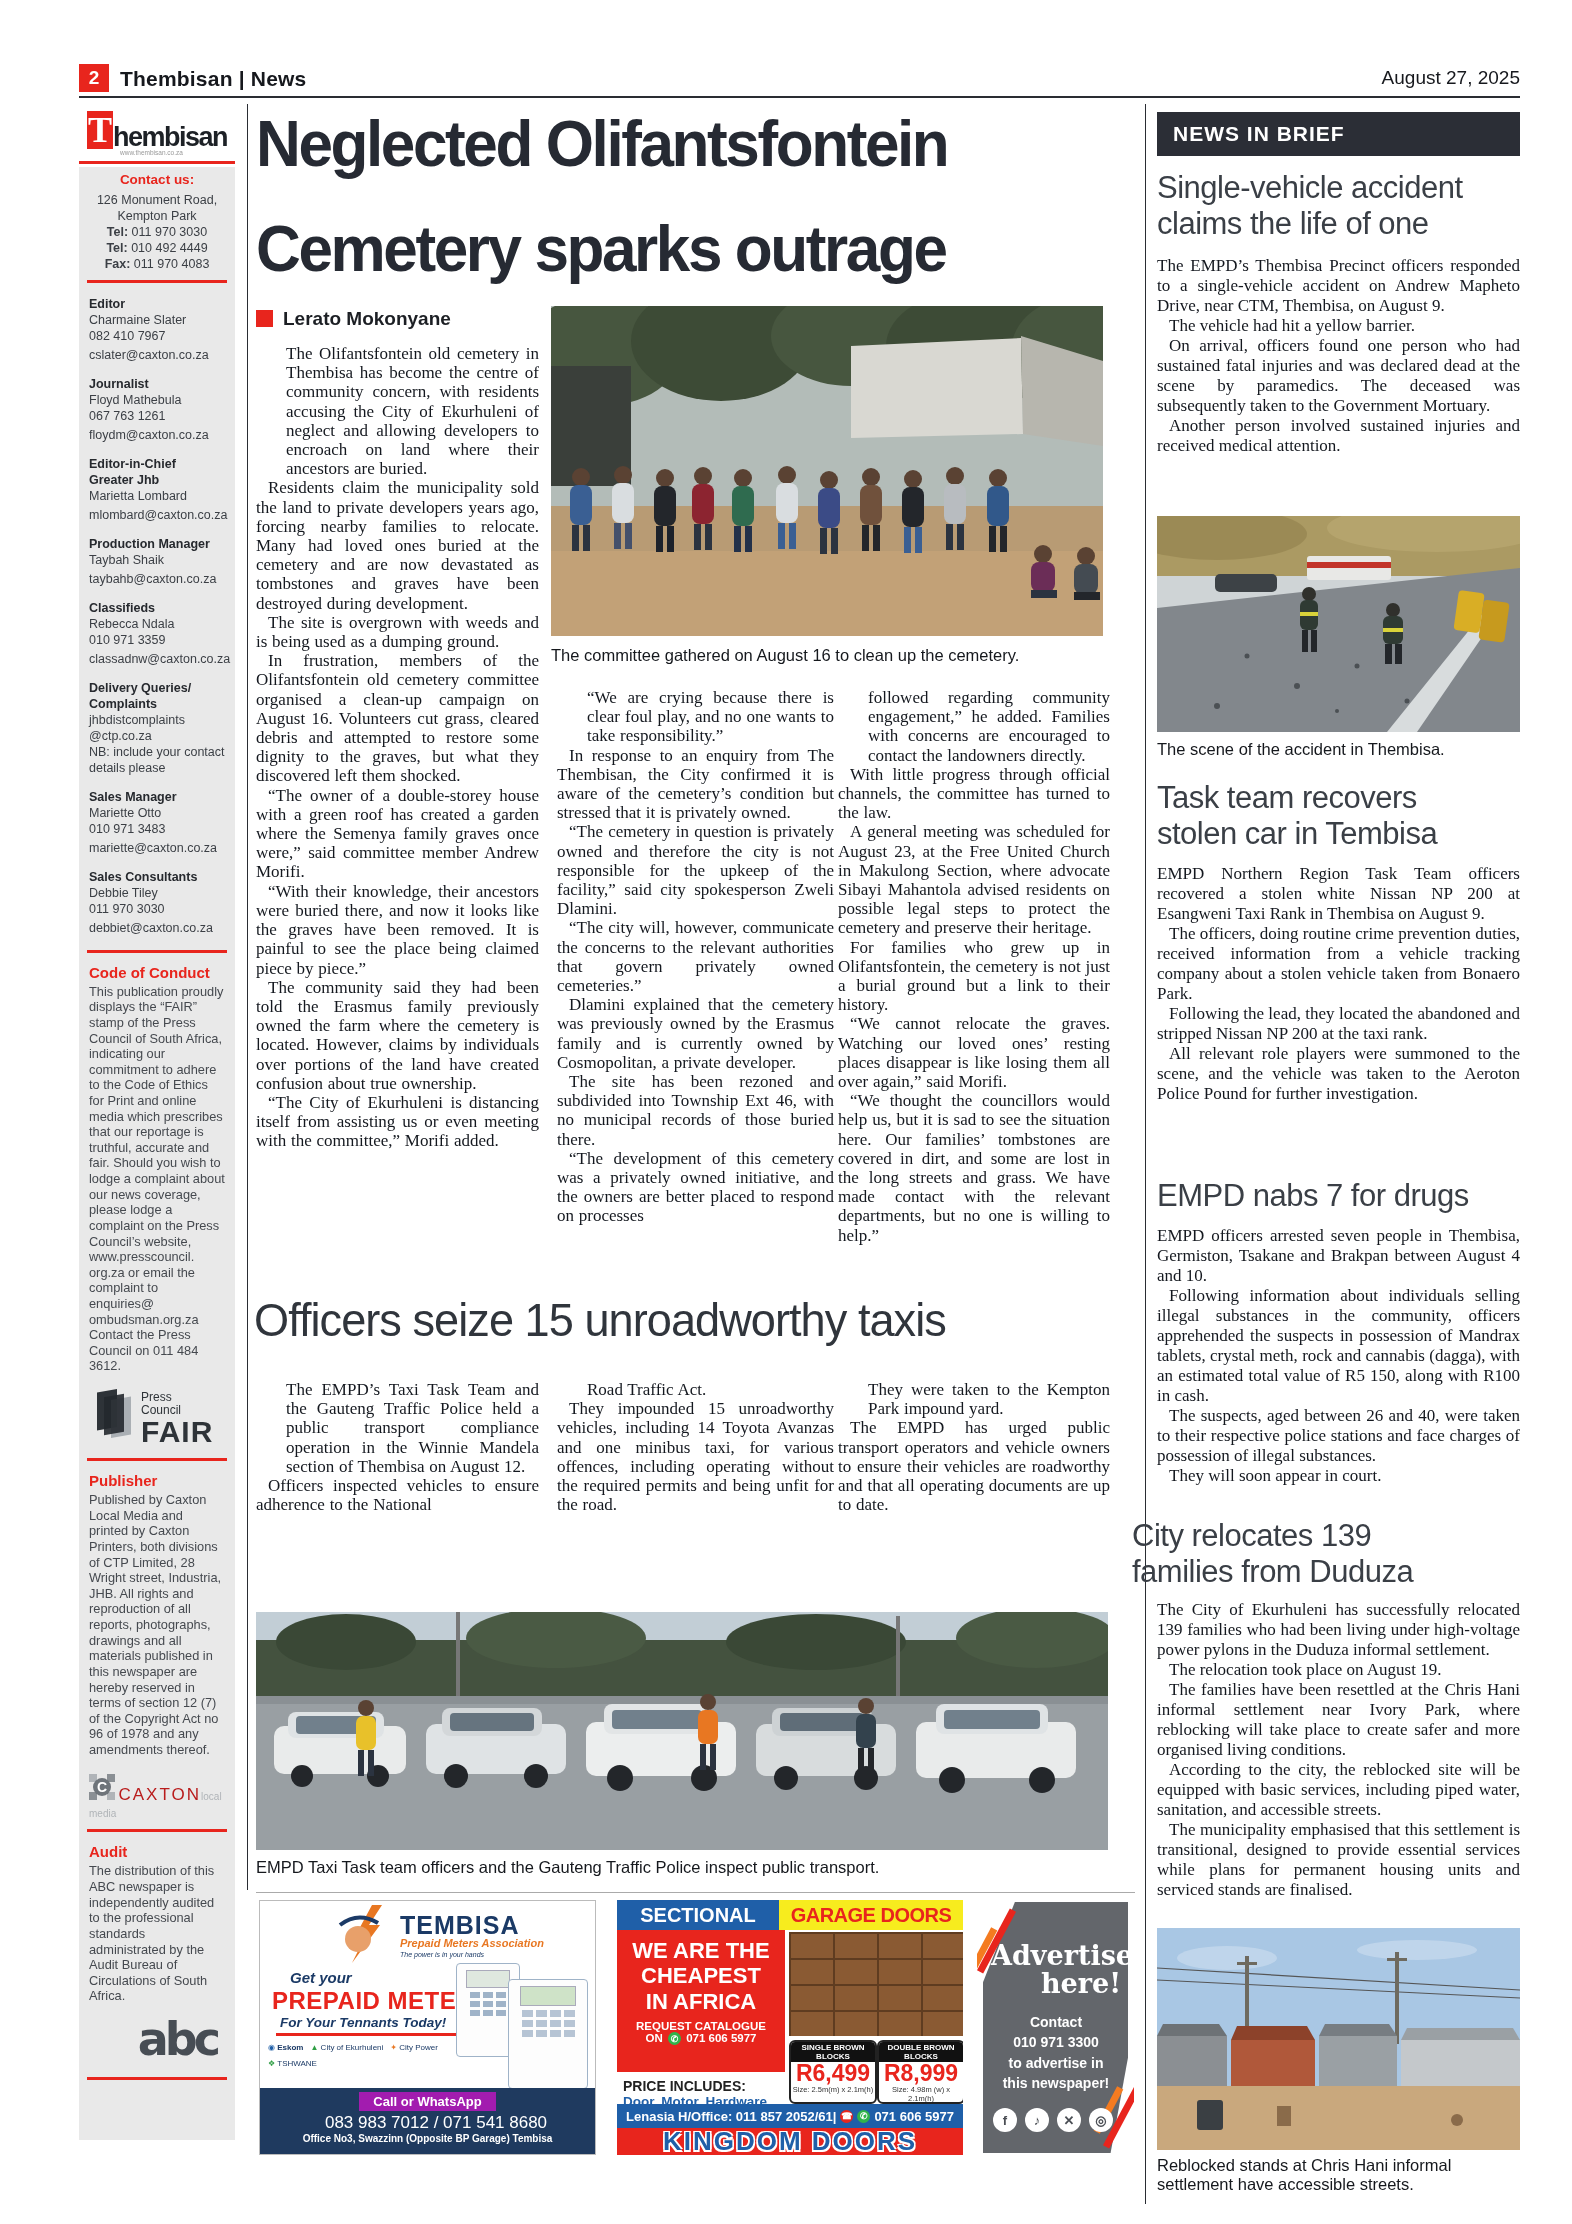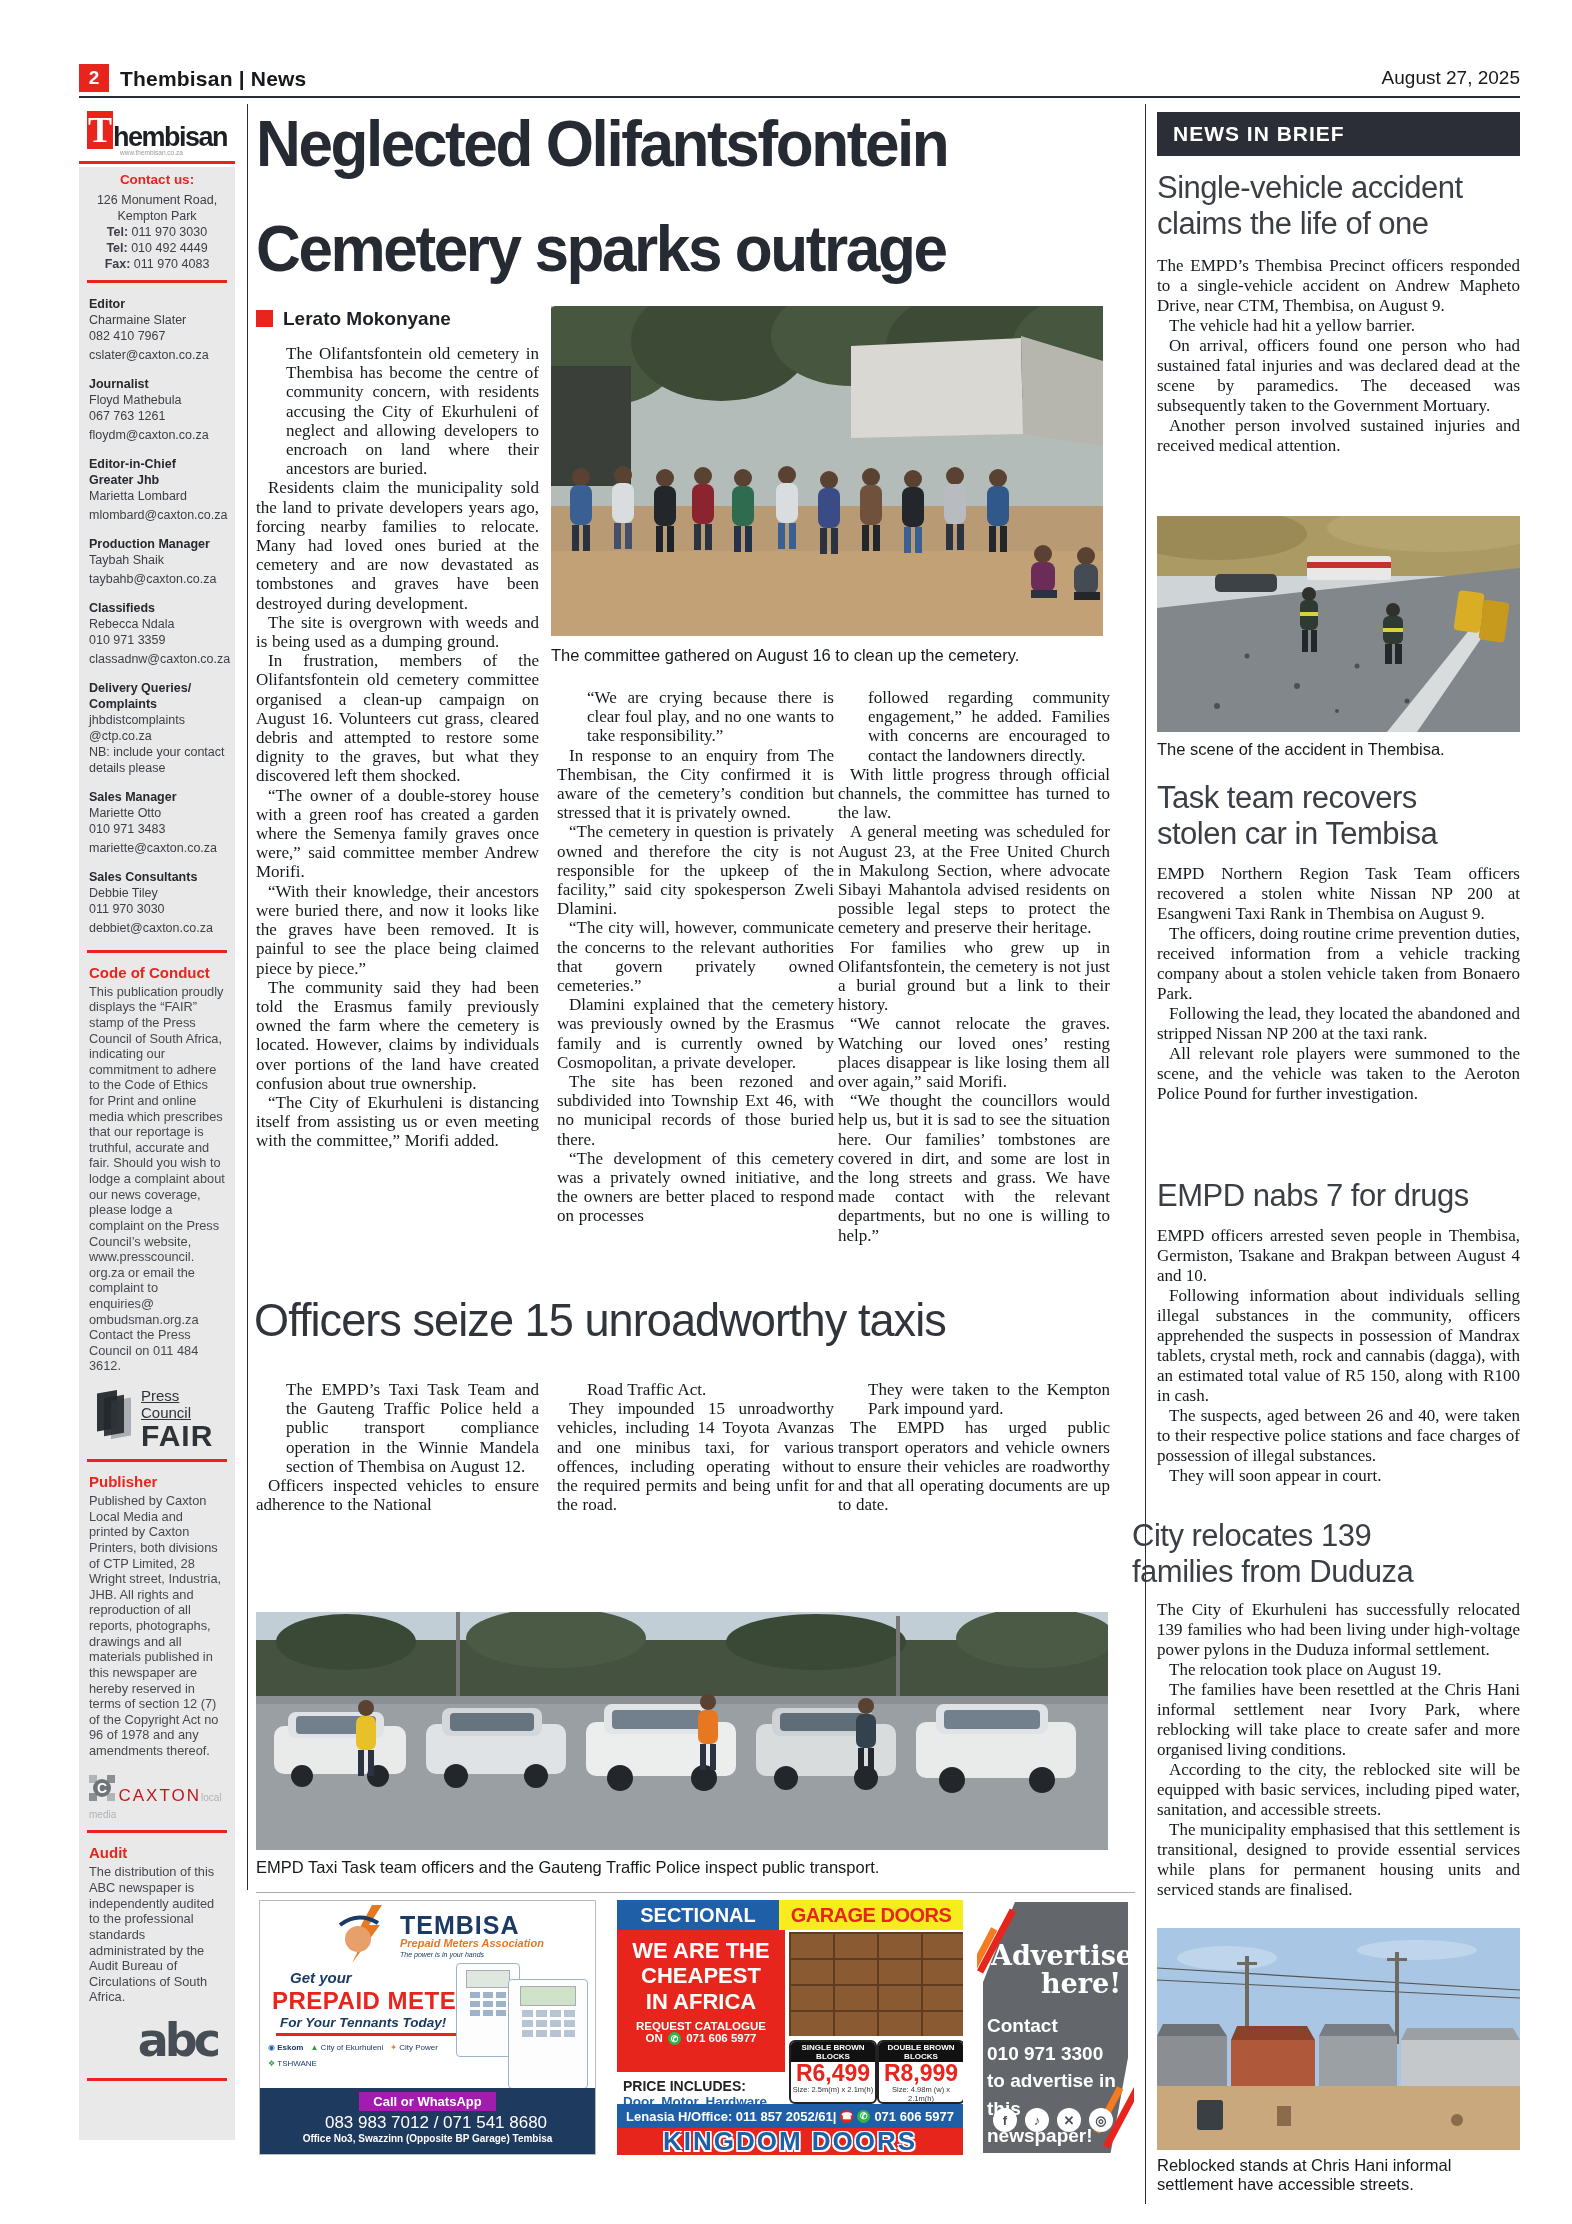--- a/index.html
+++ b/index.html
@@ -22,21 +22,21 @@
   .logo-url{font-size:6.5px;color:#999;margin-left:33px;}
   .srule{height:3px;background:#e8251d;margin:8px -2px;}
   .contact{text-align:center;}
   .contact .hd{color:#e8251d;font-weight:bold;font-size:13.5px;margin-bottom:3px;}
   .staff{margin-top:13px;}
   .staff .role{font-weight:bold;color:#26292e;}
   .staff .email{margin-top:3px;}
   .boxhead{color:#e8251d;font-weight:bold;font-size:15px;margin:10px 0 2px;}
   .boxbody{font-size:12.8px;line-height:1.22;color:#45494f;}
   .fairlogo{display:flex;align-items:center;margin:14px 0 4px;}
-  .fair-txt1{font-size:15px;line-height:1.1;color:#2e3338;text-decoration:underline;}
+  .fair-txt1{font-size:12px;line-height:1.1;color:#2e3338;}
   .fair-txt2{font-size:30px;font-weight:bold;color:#2e3338;letter-spacing:1px;line-height:1;}
   .caxton{margin-top:16px;}
   .caxton-word{font-size:17px;letter-spacing:2px;color:#b91c1c;}
   .caxton-sub{font-size:10px;color:#b0b4b8;}
   .abc{font-size:46px;font-weight:bold;color:#474d54;text-align:right;margin:6px 8px 0 0;letter-spacing:-4px;font-family:"DejaVu Sans",sans-serif;}
   
   .headline{font-weight:bold;color:#262a33;letter-spacing:-2.5px;font-size:64px;line-height:105px;
             transform:scaleX(0.97);transform-origin:0 0;white-space:nowrap;}
   .byline-sq{display:inline-block;width:17px;height:17px;background:#e8251d;margin-right:10px;vertical-align:-2px;}
   .byline{font-size:19px;font-weight:bold;color:#1c1f24;}
@@ -72,21 +72,21 @@
   .kd-claim{color:#fff;font-weight:bold;font-size:22px;line-height:1.15;text-align:center;}
   .kd-tag{background:#fff;border:2px solid #222;border-radius:6px;text-align:center;overflow:hidden;}
   .kd-tagband{background:#111;color:#fff;font-weight:bold;font-size:8px;padding:1px 0;}
   .kd-price{color:#e8251d;font-weight:bold;font-size:23px;line-height:1;}
   .kd-size{font-size:7.5px;color:#333;}
   .adv-bg{position:absolute;inset:0;background:#fff;}
   .adv-panel{position:absolute;left:6px;right:6px;top:2px;bottom:2px;background:#63666b;
              clip-path:polygon(22% 0,100% 0,100% 62%,88% 100%,0 100%,0 32%);}
   .adv-stripe{position:absolute;width:7px;height:70px;transform:rotate(28deg);}
   .adv-title{font-family:"DejaVu Serif",serif;font-weight:bold;color:#fff;line-height:1.02;}
-  .adv-body{color:#fff;font-weight:bold;font-size:19px;line-height:1.45;}
+  .adv-body{color:#fff;font-weight:bold;font-size:14px;line-height:1.45;text-align:center;}
   .soc{display:inline-flex;width:24px;height:24px;border-radius:50%;background:#fff;color:#4a4e54;
        align-items:center;justify-content:center;font-size:13px;font-weight:bold;margin-right:8px;}
 </style>
 </head>
 <body>
 
 <div class="page">
 
   <div class="abs pagenum" style="left:79px;top:64px;">2</div>
   <div class="abs section-title" style="left:120px;top:67px;">Thembisan | News</div>

